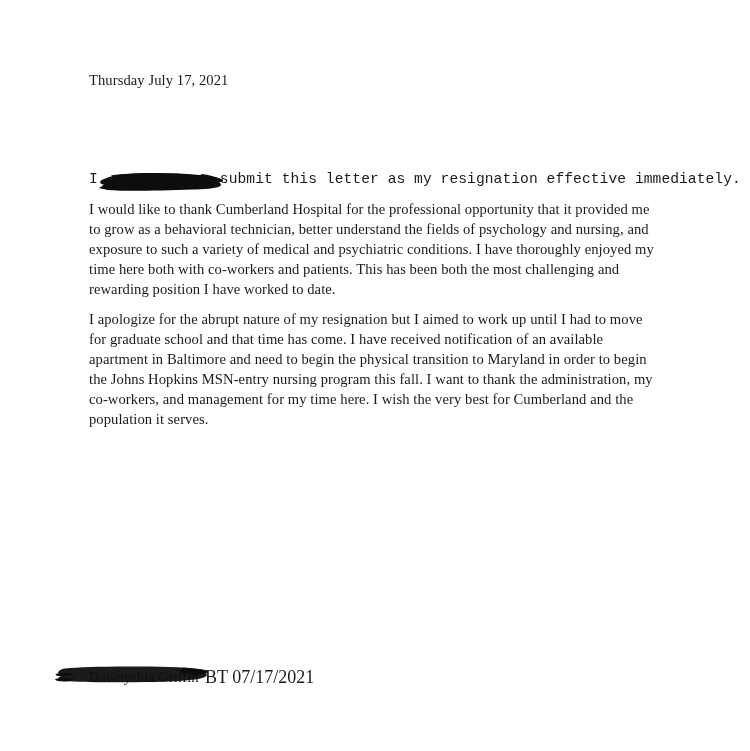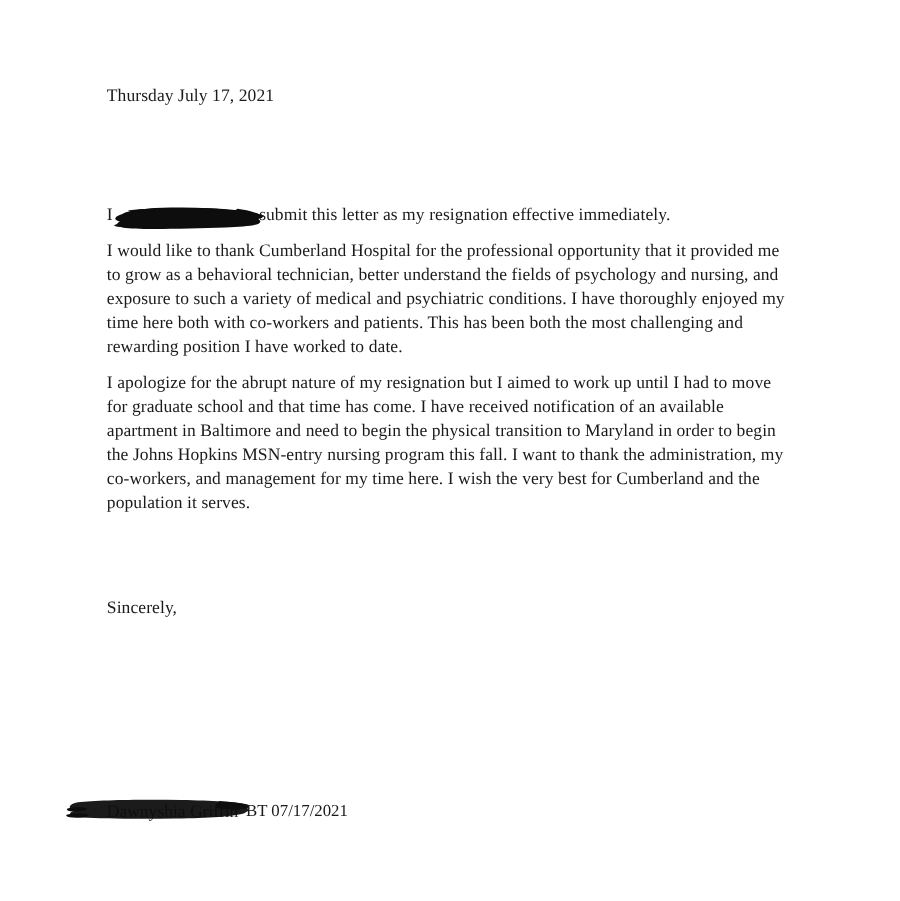--- a/index.html
+++ b/index.html
@@ -52,20 +52,21 @@
   .spacer-sig { height: 68px; }
 
   .para {
     margin: 0;
   }
 
   
   .redacted-para {
     position: relative;
     white-space: nowrap;
+    font-family: Liberation Mono, monospace;
   }
 
   
   .marker-blob {
     position: relative;
     display: inline-block;
     vertical-align: baseline;
     width: 122px;
     height: 0;
   }
@@ -101,21 +102,21 @@
     top: 0;
     width: 160px;
     height: 26px;
     overflow: visible;
     pointer-events: none;
   }
   .sig-initials {
     position: absolute;
     left: 150px;
     top: 3px;
-    font-size: 14px;
+    font-size: 18px;
     line-height: 20px;
     color: #1a1a1a;
     white-space: nowrap;
   }
 </style>
 </head>
 <body>
 
 <div class="page">
 
@@ -157,21 +158,20 @@
     <div class="spacer-sm"></div>
 
     <p class="para">I would like to thank Cumberland Hospital for the professional opportunity that it provided me to grow as a behavioral technician, better understand the fields of psychology and nursing, and exposure to such a variety of medical and psychiatric conditions. I have thoroughly enjoyed my time here both with co-workers and patients. This has been both the most challenging and rewarding position I have worked to date.</p>
 
     <div class="spacer-sm"></div>
 
     <p class="para">I apologize for the abrupt nature of my resignation but I aimed to work up until I had to move for graduate school and that time has come. I have received notification of an available apartment in Baltimore and need to begin the physical transition to Maryland in order to begin the Johns Hopkins MSN-entry nursing program this fall. I want to thank the administration, my co-workers, and management for my time here. I wish the very best for Cumberland and the population it serves.</p>
 
     <div class="spacer-sig"></div>
 
-    <div class="para">Sincerely,</div>
 
   </div>
 
   <div class="signature-line">
     <span class="sig-name">Dawnyshia Griffin</span>
     <svg class="sig-redaction" viewBox="0 0 160 26" preserveAspectRatio="none" aria-hidden="true">
       <path d="M10 4.5 C 26 2.6, 62 2.0, 96 2.6 C 122 3.1, 142 4.2, 150 6.0
                C 153.5 6.8, 153.2 8.0, 150 8.8
                C 152.5 10.0, 152.8 12.0, 149 13.4
                C 141 16.3, 118 17.6, 92 18.0

